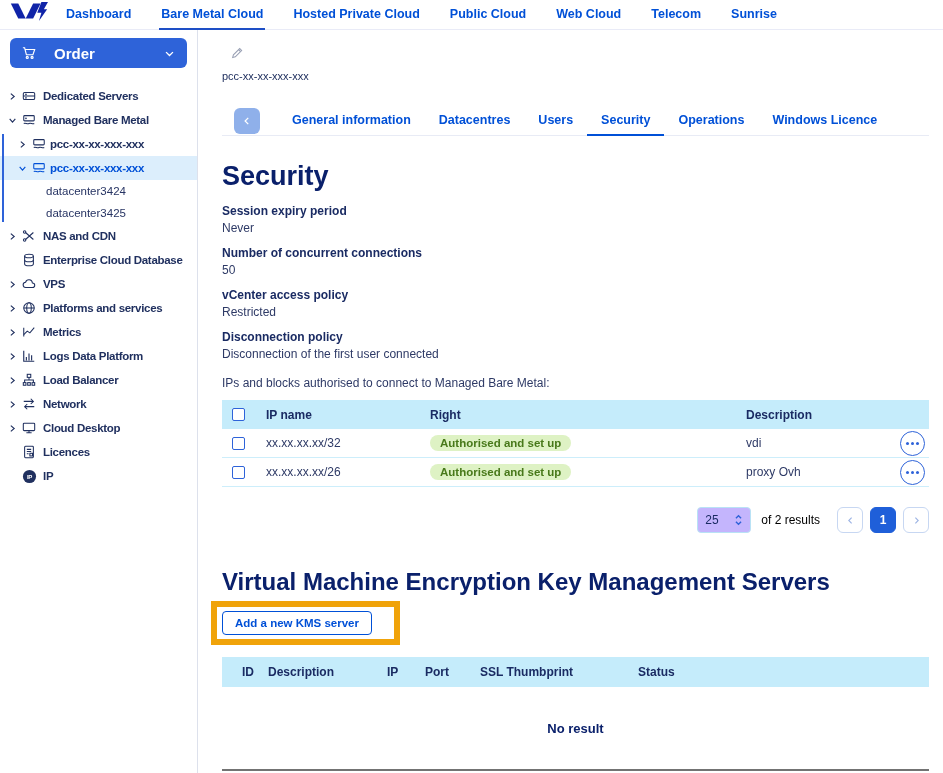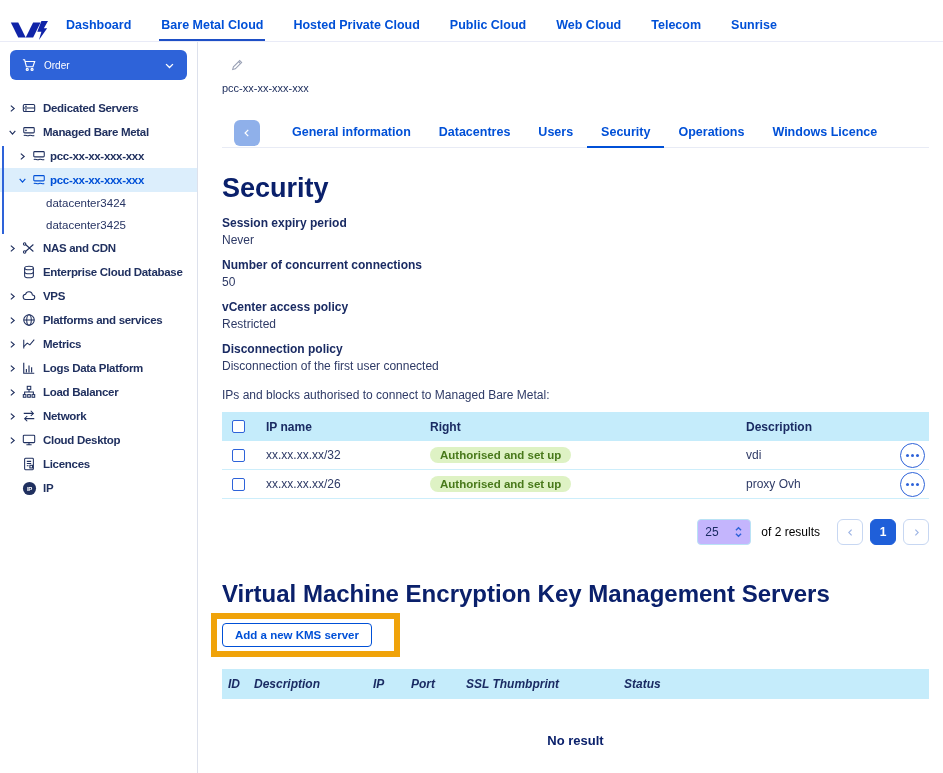--- a/index.html
+++ b/index.html
@@ -1,36 +1,36 @@
 <!DOCTYPE html>
 <html><head>
 <meta charset="utf-8">
 <style>
   * { box-sizing: border-box; margin: 0; padding: 0; }
   html,body { width: 943px; height: 773px; overflow: hidden; background: #fff;
     font-family: "Liberation Sans", sans-serif; color: #20305f; }
 
   
-  .topnav { height: 42px; display: flex; align-items: flex-end; padding-left: 10px;
+  .topnav { height: 30px; display: flex; align-items: flex-start; padding-left: 10px;
     border-bottom: 1px solid #e9ebf7; background: #fff; }
   .logo { width: 38px; height: 22px; margin-right: 16px; flex: 0 0 auto; cursor: pointer; }
   .topnav-link { font-size: 12.5px; font-weight: bold; color: #0050d7; height: 30px;
     line-height: 29px; padding: 0 2px; margin-right: 26px; cursor: pointer; white-space: nowrap; }
   .topnav-link.active { box-shadow: inset 0 -2px 0 #1e4fc6; }
 
   
   .body-row { display: flex; height: 743px; }
   .sidebar { width: 198px; flex: 0 0 198px; border-right: 1px solid #dde1ec;
     padding-top: 8px; overflow: hidden; }
   .main { flex: 1; padding: 16px 14px 0 24px; overflow: hidden; }
 
   
   .order-btn { margin: 0 10px; height: 30px; background: #2e63d9; border-radius: 6px;
     color: #fff; display: flex; align-items: center; padding: 0 12px; cursor: pointer; }
-  .order-btn .olabel { font-size: 10px; font-weight: normal; margin-left: 8px; }
+  .order-btn .olabel { font-size: 15px; font-weight: bold; margin-left: 18px; }
   .order-btn .spacer { flex: 1; }
   .sidenav { margin-top: 16px; }
   .nav-item { height: 24px; display: flex; align-items: center; padding-left: 8px;
     font-size: 11.5px; font-weight: bold; letter-spacing: -0.3px; color: #20305f;
     cursor: pointer; white-space: nowrap; }
   .nav-item .chev { width: 14px; flex: 0 0 14px; display: flex; align-items: center; color: #20305f; }
   .nav-item .nicon { width: 18px; flex: 0 0 18px; display: flex; align-items: center; color: #20305f; }
   .nav-item .nlabel { margin-left: 3px; }
   .subtree { position: relative; }
   .subtree::before { content: ""; position: absolute; left: 2px; top: 2px; bottom: 2px;
@@ -94,22 +94,22 @@
 
   
   .h2 { margin-top: 34px; font-size: 24px; line-height: 30px; font-weight: bold; color: #0a206b; }
   .hl-box { display: inline-block; border: 6px solid #f0a30a; padding: 4px 22px 4px 5px;
     margin-top: 4px; margin-left: -11px; background: #fff; }
   .kms-add-btn { background: #fff; border: 1px solid #0050d7; border-radius: 4px; color: #0050d7;
     font-family: "Liberation Sans", sans-serif; font-weight: bold; font-size: 11.5px;
     padding: 5px 12px; cursor: pointer; }
   .kms-table { margin-top: 12px; }
   .kms-head { display: grid; grid-template-columns: 26px 119px 38px 55px 158px 1fr;
-    align-items: center; height: 30px; background: #c5ecfb; padding-left: 6px;
-    font-size: 12px; font-weight: bold; color: #1a2b63; font-style: italic; }
+    align-items: center; height: 30px; background: #c5ecfb; padding-left: 20px;
+    font-size: 12px; font-weight: bold; color: #1a2b63; }
   .kms-empty { height: 84px; display: flex; align-items: center; justify-content: center;
     border-bottom: 2px solid #737373; font-size: 13px; font-weight: bold; color: #0a206b; }
 
   svg { display: block; }
 </style>
 </head>
 <body>
 
 <header class="topnav">
   <svg class="logo" viewBox="0 0 46 26">

